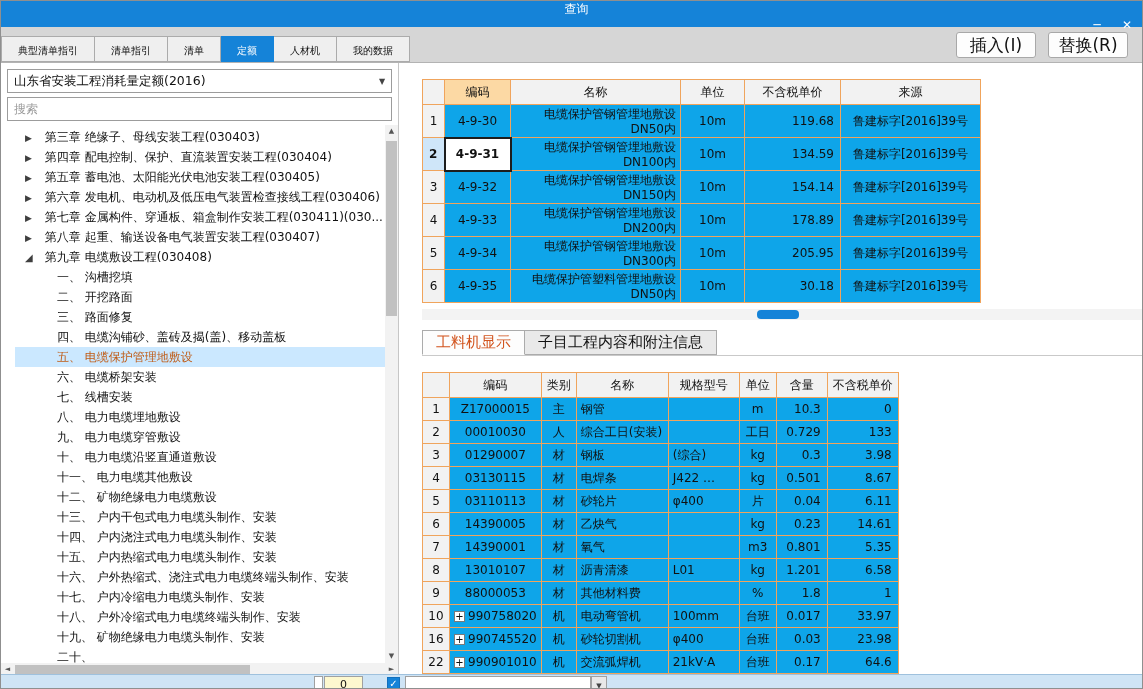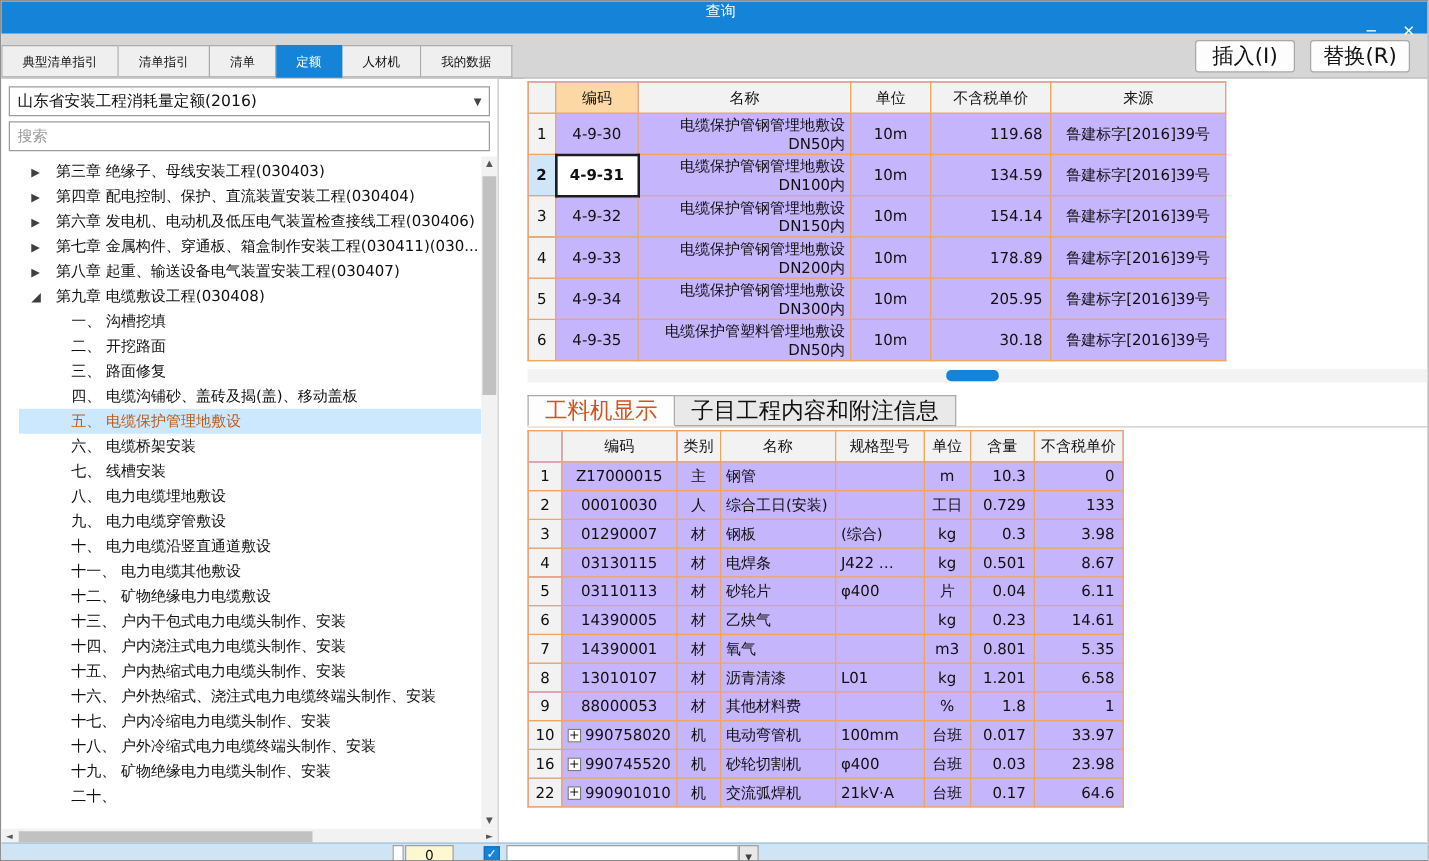--- a/index.html
+++ b/index.html
@@ -55,41 +55,41 @@
   .varrow.up { top:0; } .varrow.down { bottom:0; }
   .hscroll-left { height:13px; background:#f2f2f2; position:relative; }
   .hthumb { position:absolute; left:14px; top:2px; width:235px; height:9px; background:#c1c1c1; }
   .harrow { position:absolute; top:0; width:13px; height:13px; text-align:center; line-height:13px; font-size:7px; color:#555; }
   .harrow.left { left:0; } .harrow.right { right:0; }
 
   .hscroll-right { margin:6px 0 0 0; width:720px; height:11px; background:#f3f3f3; position:relative; }
   .hthumb-blue { position:absolute; left:335px; top:1px; width:42px; height:9px; background:#1583d8; border-radius:4px; }
 
   
-  table.grid { border-collapse:collapse; table-layout:fixed; background:#c4b5fd; margin-top:2px; }
+  table.grid { border-collapse:collapse; table-layout:fixed; background:#0ea5e9; margin-top:16px; }
   .grid th, .grid td { border:1px solid #f0a45c; overflow:hidden; white-space:nowrap; padding:0 4px; font-weight:normal; font-size:12px; }
   .grid th { background:#f2f2f2; height:25px; text-align:center; }
   .grid th.hl { background:#fcd9a4; }
   td.rownum { background:#f2f2f2; text-align:center; padding:0; }
   td.center { text-align:center; }
   td.right { text-align:right; padding-right:6px; }
   .quota td { height:32px; vertical-align:middle; }
   .quota td.qcode { text-align:center; }
   .quota td.qname { vertical-align:top; padding-top:2px; }
   .qn1, .qn2 { line-height:15px; text-align:right; }
   .quota tr.selected td.rownum { background:#cfe6f9; font-weight:bold; }
   .quota tr.selected td.qcode { border:2px solid #1d1d1d; font-weight:bold; background:#fff; }
   .res td { height:23px; vertical-align:middle; }
   .res td.rcode { text-align:center; }
   .plusbox { display:inline-block; width:11px; height:11px; line-height:9px; border:1px solid #7a7a7a; background:#fff; font-size:10px; text-align:center; vertical-align:middle; margin-right:3px; }
   .plusbox::before { content:"+"; }
 
   
   .detail-tabs { display:flex; margin-top:10px; border-bottom:1px solid #c9c9c9; width:720px; }
-  .dtab { height:25px; line-height:23px; padding:0 13px; background:#e9e9e9; border:1px solid #ababab; border-left:none; font-size:18px; cursor:default; }
+  .dtab { height:25px; line-height:23px; padding:0 13px; background:#e9e9e9; border:1px solid #ababab; border-left:none; font-size:15px; cursor:default; }
   .dtab:first-of-type { border-left:1px solid #ababab; }
   .dtab.active { background:#fdfdfd; color:#d2541e; margin-bottom:-1px; border-bottom:1px solid #fdfdfd; }
 
   
   .bottom-strip { position:absolute; left:0; right:0; bottom:0; height:14px; background:#cfe4f5; border-top:1px solid #9fc1dd; }
   .bb-mini { position:absolute; left:313px; top:1px; width:9px; height:18px; background:#fff; border:1px solid #a0a0a0; }
   .bb-count { position:absolute; left:323px; top:1px; width:39px; height:18px; background:#fdf8cf; border:1px solid #a0a0a0; text-align:center; line-height:16px; font-size:11px; }
   .bb-check { position:absolute; left:386px; top:2px; width:13px; height:13px; background:#1583d8; border:1px solid #1270bd; color:#fff; font-size:10px; line-height:12px; text-align:center; }
   .bb-input { position:absolute; left:404px; top:1px; width:186px; height:18px; background:#fff; border:1px solid #a0a0a0; }
   .bb-drop { position:absolute; left:590px; top:1px; width:16px; height:18px; background:#e8e8e8; border:1px solid #a0a0a0; text-align:center; color:#444; }
@@ -155,20 +155,24 @@
             <div class="tree-row collapsed">
               <span class="tree-arrow"></span>
               <span class="tree-label">第三章 绝缘子、母线安装工程(030403)</span>
             </div>
 
             <div class="tree-row collapsed">
               <span class="tree-arrow"></span>
               <span class="tree-label">第四章 配电控制、保护、直流装置安装工程(030404)</span>
             </div>
 
+            <div class="tree-row collapsed">
+              <span class="tree-arrow"></span>
+              <span class="tree-label">第五章 蓄电池、太阳能光伏电池安装工程(030405)</span>
+            </div>
 
             <div class="tree-row collapsed">
               <span class="tree-arrow"></span>
               <span class="tree-label">第六章 发电机、电动机及低压电气装置检查接线工程(030406)</span>
             </div>
 
             <div class="tree-row collapsed">
               <span class="tree-arrow"></span>
               <span class="tree-label">第七章 金属构件、穿通板、箱盒制作安装工程(030411)(030...</span>
             </div>

